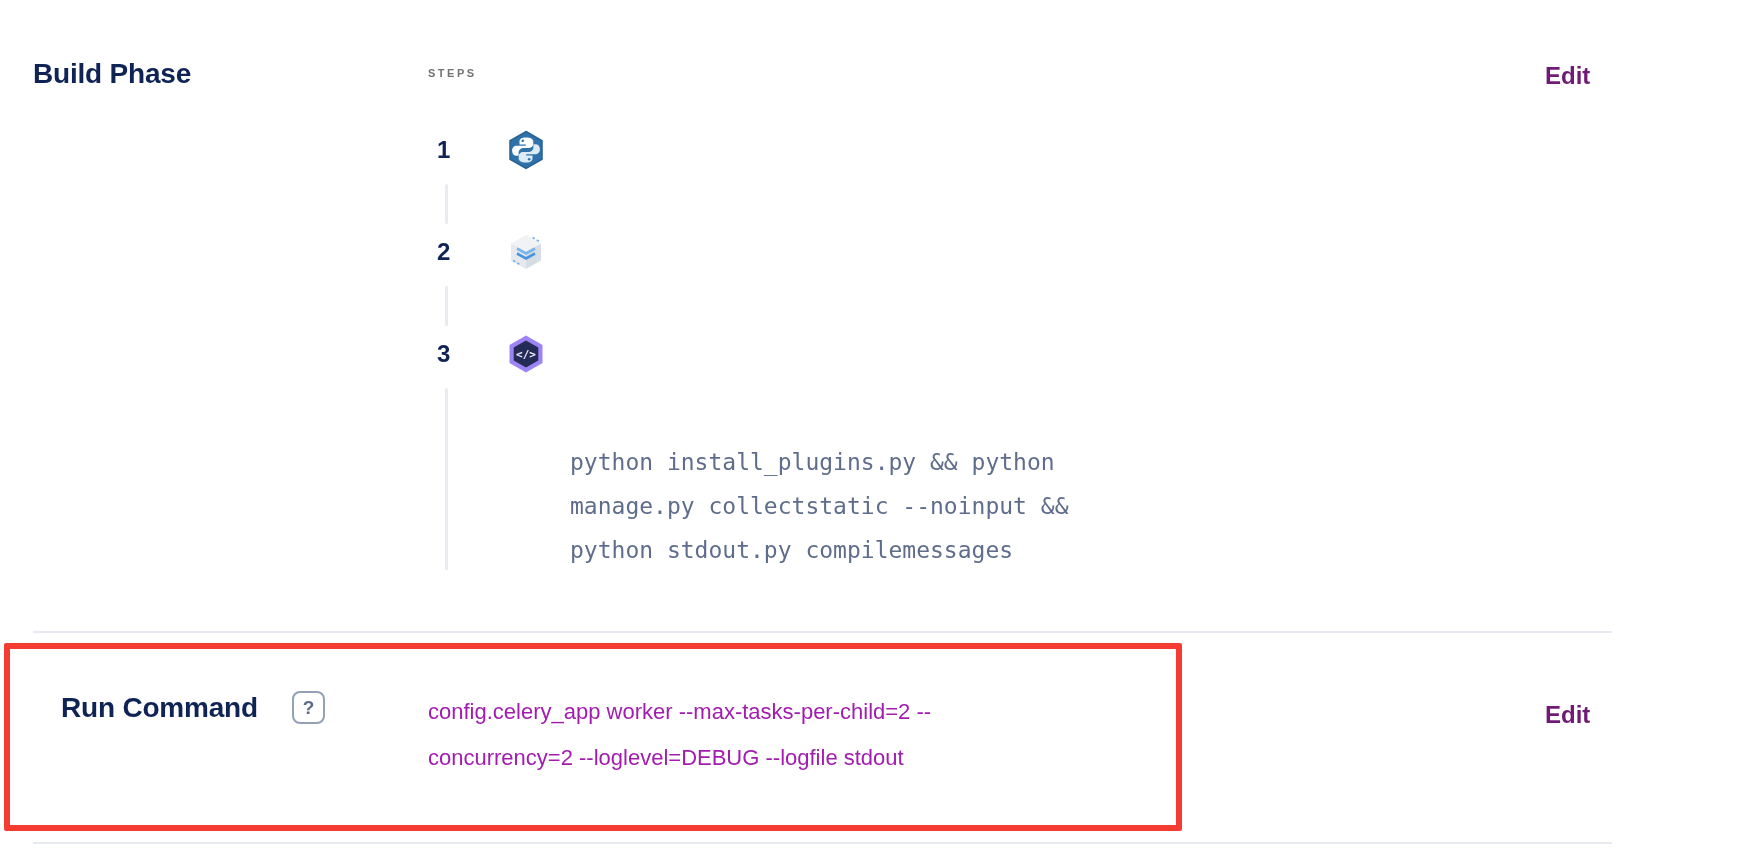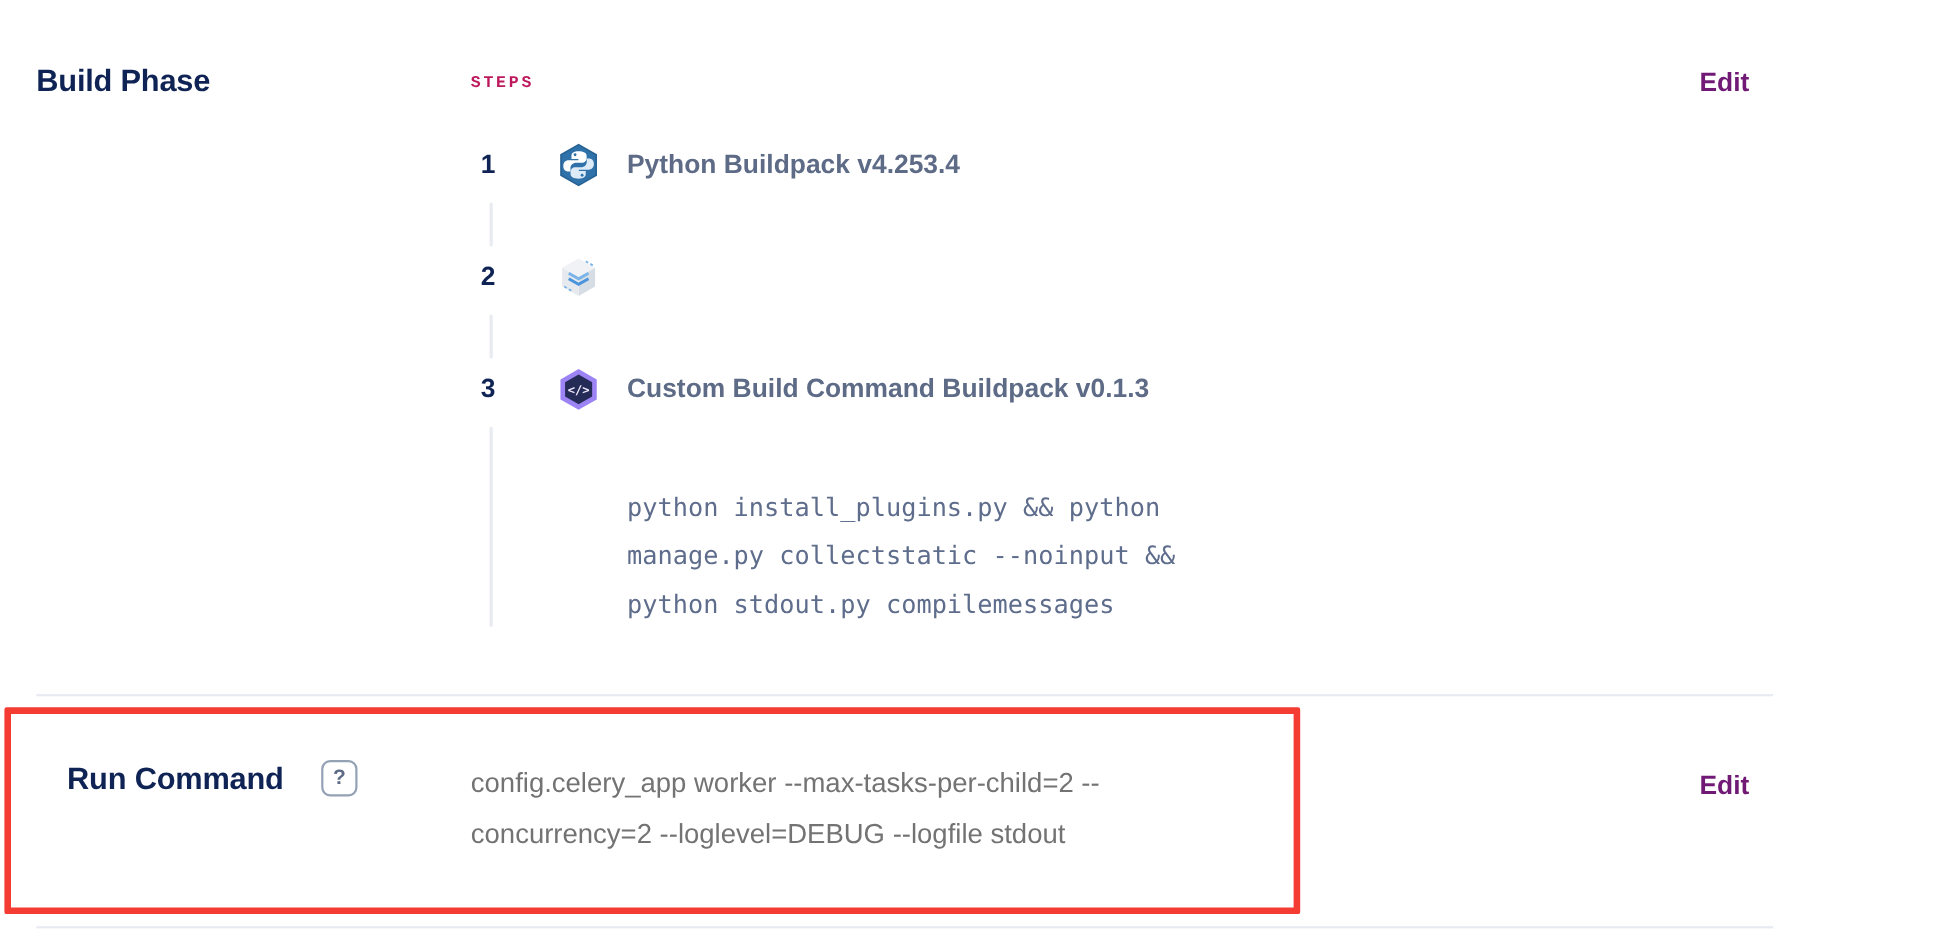--- a/index.html
+++ b/index.html
@@ -19,25 +19,24 @@
   }
   .abs { position: absolute; }
 
   .section-title {
     font-size: 28px;
     font-weight: 700;
     color: #0f2454;
     letter-spacing: -0.2px;
   }
   .col-label {
-    font-size: 15px;
+    font-size: 11px;
     font-weight: 700;
     letter-spacing: 2.5px;
-    color: #be185d;
-    font-family: Liberation Mono, monospace;
+    color: #737373;
   }
   .edit-link {
     font-size: 24px;
     font-weight: 600;
     color: #701a75;
     text-decoration: none;
     cursor: pointer;
   }
   .step-num {
     font-size: 24px;
@@ -78,23 +77,23 @@
     display: flex;
     align-items: center;
     justify-content: center;
     font-size: 19px;
     font-weight: 700;
     color: #5c6b86;
     cursor: pointer;
     background: #ffffff;
   }
   .run-cmd {
-    font-size: 25px;
+    font-size: 22px;
     line-height: 46px;
-    color: #737373;
+    color: #a21caf;
     white-space: nowrap;
   }
   .annotation-box {
     border: 6px solid #f43c33;
     border-radius: 2px;
     box-sizing: border-box;
     pointer-events: none;
     background: transparent;
   }
 </style>
@@ -110,21 +109,20 @@
   <a class="abs edit-link" style="left:1545px; top:62px;">Edit</a>
 
   <div class="abs step-num" style="left:437px; top:136px;">1</div>
   <svg class="abs step-icon" style="left:506px; top:130px;" viewBox="0 0 40 40">
     <path d="M20 1.5 L36 10.75 L36 29.25 L20 38.5 L4 29.25 L4 10.75 Z" fill="#2f72a9" stroke="#276294" stroke-width="1.5"></path>
     <path fill="#ffffff" d="M19.9 7.6c-4.1 0-6.4 1.5-6.4 4v3h6.3v1.1h-8.9c-2.7 0-4.8 1.9-4.8 5.1 0 3.1 1.8 5 4.5 5h2v-3.1c0-2.7 2.3-4.8 5.2-4.8h5.2c2.4 0 4.3-1.8 4.3-4.1v-2.2c0-2.5-2.9-4-7.4-4z"></path>
     <circle cx="16.8" cy="10.7" r="1.3" fill="#2f72a9"></circle>
     <path fill="#dcebf7" d="M20.1 32.4c4.1 0 6.4-1.5 6.4-4v-3h-6.3v-1.1h8.9c2.7 0 4.8-1.9 4.8-5.1 0-3.1-1.8-5-4.5-5h-2v3.1c0 2.7-2.3 4.8-5.2 4.8h-5.2c-2.4 0-4.3 1.8-4.3 4.1v2.2c0 2.5 2.9 4 7.4 4z"></path>
     <circle cx="23.2" cy="29.3" r="1.3" fill="#2f72a9"></circle>
   </svg>
-  <div class="abs step-label" style="left:570px; top:136px;">Python Buildpack v4.253.4</div>
 
   <div class="abs connector" style="left:445px; top:184px; height:40px;"></div>
 
   <div class="abs step-num" style="left:437px; top:238px;">2</div>
   <svg class="abs step-icon" style="left:506px; top:232px;" viewBox="0 0 40 40">
     <path d="M20 3 L35 11.5 L20 20 L5 11.5 Z" fill="#f0f2f5"></path>
     <path d="M35 11.5 L35 28.5 L20 37 L20 20 Z" fill="#d7dde5"></path>
     <path d="M5 11.5 L20 20 L20 37 L5 28.5 Z" fill="#e6e9ee"></path>
     <path d="M11 16.5l9 5 9-5" stroke="#7ab4e8" stroke-width="2.6" fill="none"></path>
     <path d="M11 21.5l9 5 9-5" stroke="#4a94dd" stroke-width="2.6" fill="none"></path>
@@ -133,21 +131,20 @@
   </svg>
 
   <div class="abs connector" style="left:445px; top:286px; height:40px;"></div>
 
   <div class="abs step-num" style="left:437px; top:340px;">3</div>
   <svg class="abs step-icon" style="left:506px; top:334px;" viewBox="0 0 40 40">
     <path d="M20 1.5 L36.5 10.9 L36.5 29.1 L20 38.5 L3.5 29.1 L3.5 10.9 Z" fill="#9d84f5"></path>
     <path d="M20 6.5 L32.3 13.5 L32.3 26.5 L20 33.5 L7.7 26.5 L7.7 13.5 Z" fill="#252b57"></path>
     <text x="20" y="24" text-anchor="middle" font-size="11" font-weight="bold" fill="#efeaff" font-family="DejaVu Sans Mono, monospace">&lt;/&gt;</text>
   </svg>
-  <div class="abs step-label" style="left:570px; top:340px;">Custom Build Command Buildpack v0.1.3</div>
 
   <div class="abs connector" style="left:445px; top:388px; height:182px;"></div>
 
   <div class="abs" style="left:570px; top:440px;">
     <div class="code-block">python install_plugins.py &amp;&amp; python</div>
     <div class="code-block">manage.py collectstatic --noinput &amp;&amp;</div>
     <div class="code-block">python stdout.py compilemessages</div>
   </div>
 
   <div class="abs divider" style="left:33px; top:631px; width:1579px;"></div>

